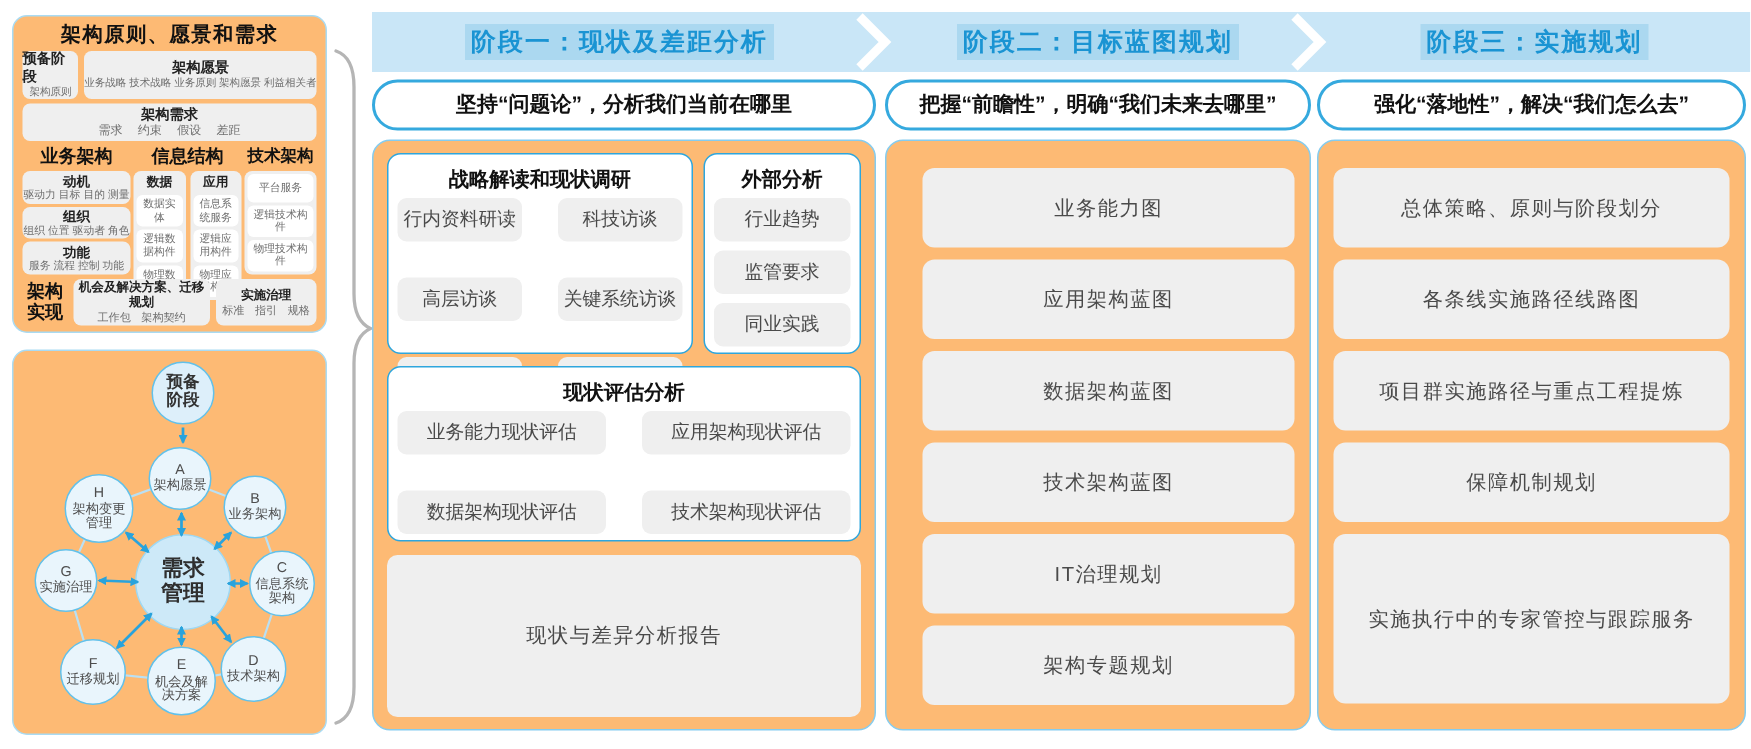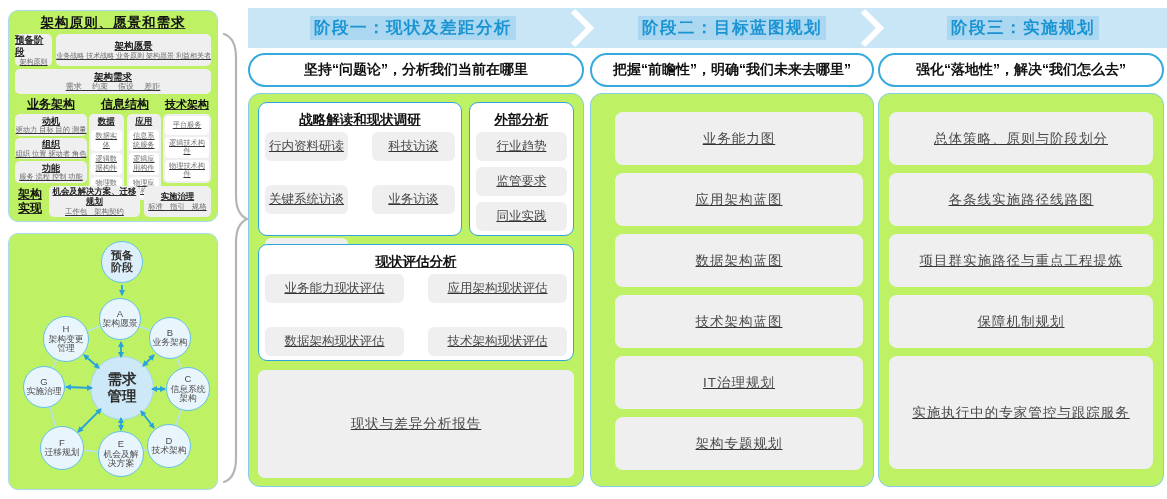--- a/index.html
+++ b/index.html
@@ -1,18 +1,18 @@
 <!DOCTYPE html>
 <html><head>
 <meta charset="utf-8">
 <style>
   html,body{margin:0;padding:0;background:#fff;}
   .stage{position:relative;width:1167px;height:499px;background:#fff;overflow:hidden;
          font-family:"Liberation Sans",sans-serif;color:#333;}
-  .panel{position:absolute;background:#bef264;border:1.5px solid #a9dbf3;border-radius:10px;box-sizing:border-box;text-decoration:underline;}
+  .panel{position:absolute;background:#fdba74;border:1.5px solid #a9dbf3;border-radius:10px;box-sizing:border-box;}
   
   .lt{padding:4px 6px;display:flex;flex-direction:column;gap:3px;}
   .lt-title{font-weight:bold;font-size:13.5px;color:#111;text-align:center;height:16px;line-height:16px;letter-spacing:1px;}
   .gbox{background:#efefef;border-radius:5px;box-sizing:border-box;}
   .cellv{display:flex;flex-direction:column;align-items:center;justify-content:center;line-height:1.25;}
   .cellv b{font-size:9.5px;color:#222;}
   .cellv span{font-size:7px;color:#6e6e6e;white-space:nowrap;}
   .lt-row1{display:flex;gap:4px;height:32px;}
   .lt-row2{height:26px;}
   .lt-row2 span{word-spacing:8px;font-size:8px;}
@@ -244,20 +244,21 @@
     <span>强化“落地性”，解决“我们怎么去”</span>
   </div>
 
   <div class="panel pcol p1" style="left:248px;top:93px;width:336px;height:394px;">
     <div class="p1top">
       <div class="bluebox" style="flex:2.08;">
         <div class="sect-title">战略解读和现状调研</div>
         <div class="grid2">
           <div class="item">行内资料研读</div>
           <div class="item">科技访谈</div>
+          <div class="item">高层访谈</div>
           <div class="item">关键系统访谈</div>
           <div class="item">业务访谈</div>
           <div class="item">系统调研</div>
         </div>
       </div>
       <div class="bluebox" style="flex:1;">
         <div class="sect-title">外部分析</div>
         <div class="grid1">
           <div class="item">行业趋势</div>
           <div class="item">监管要求</div>

